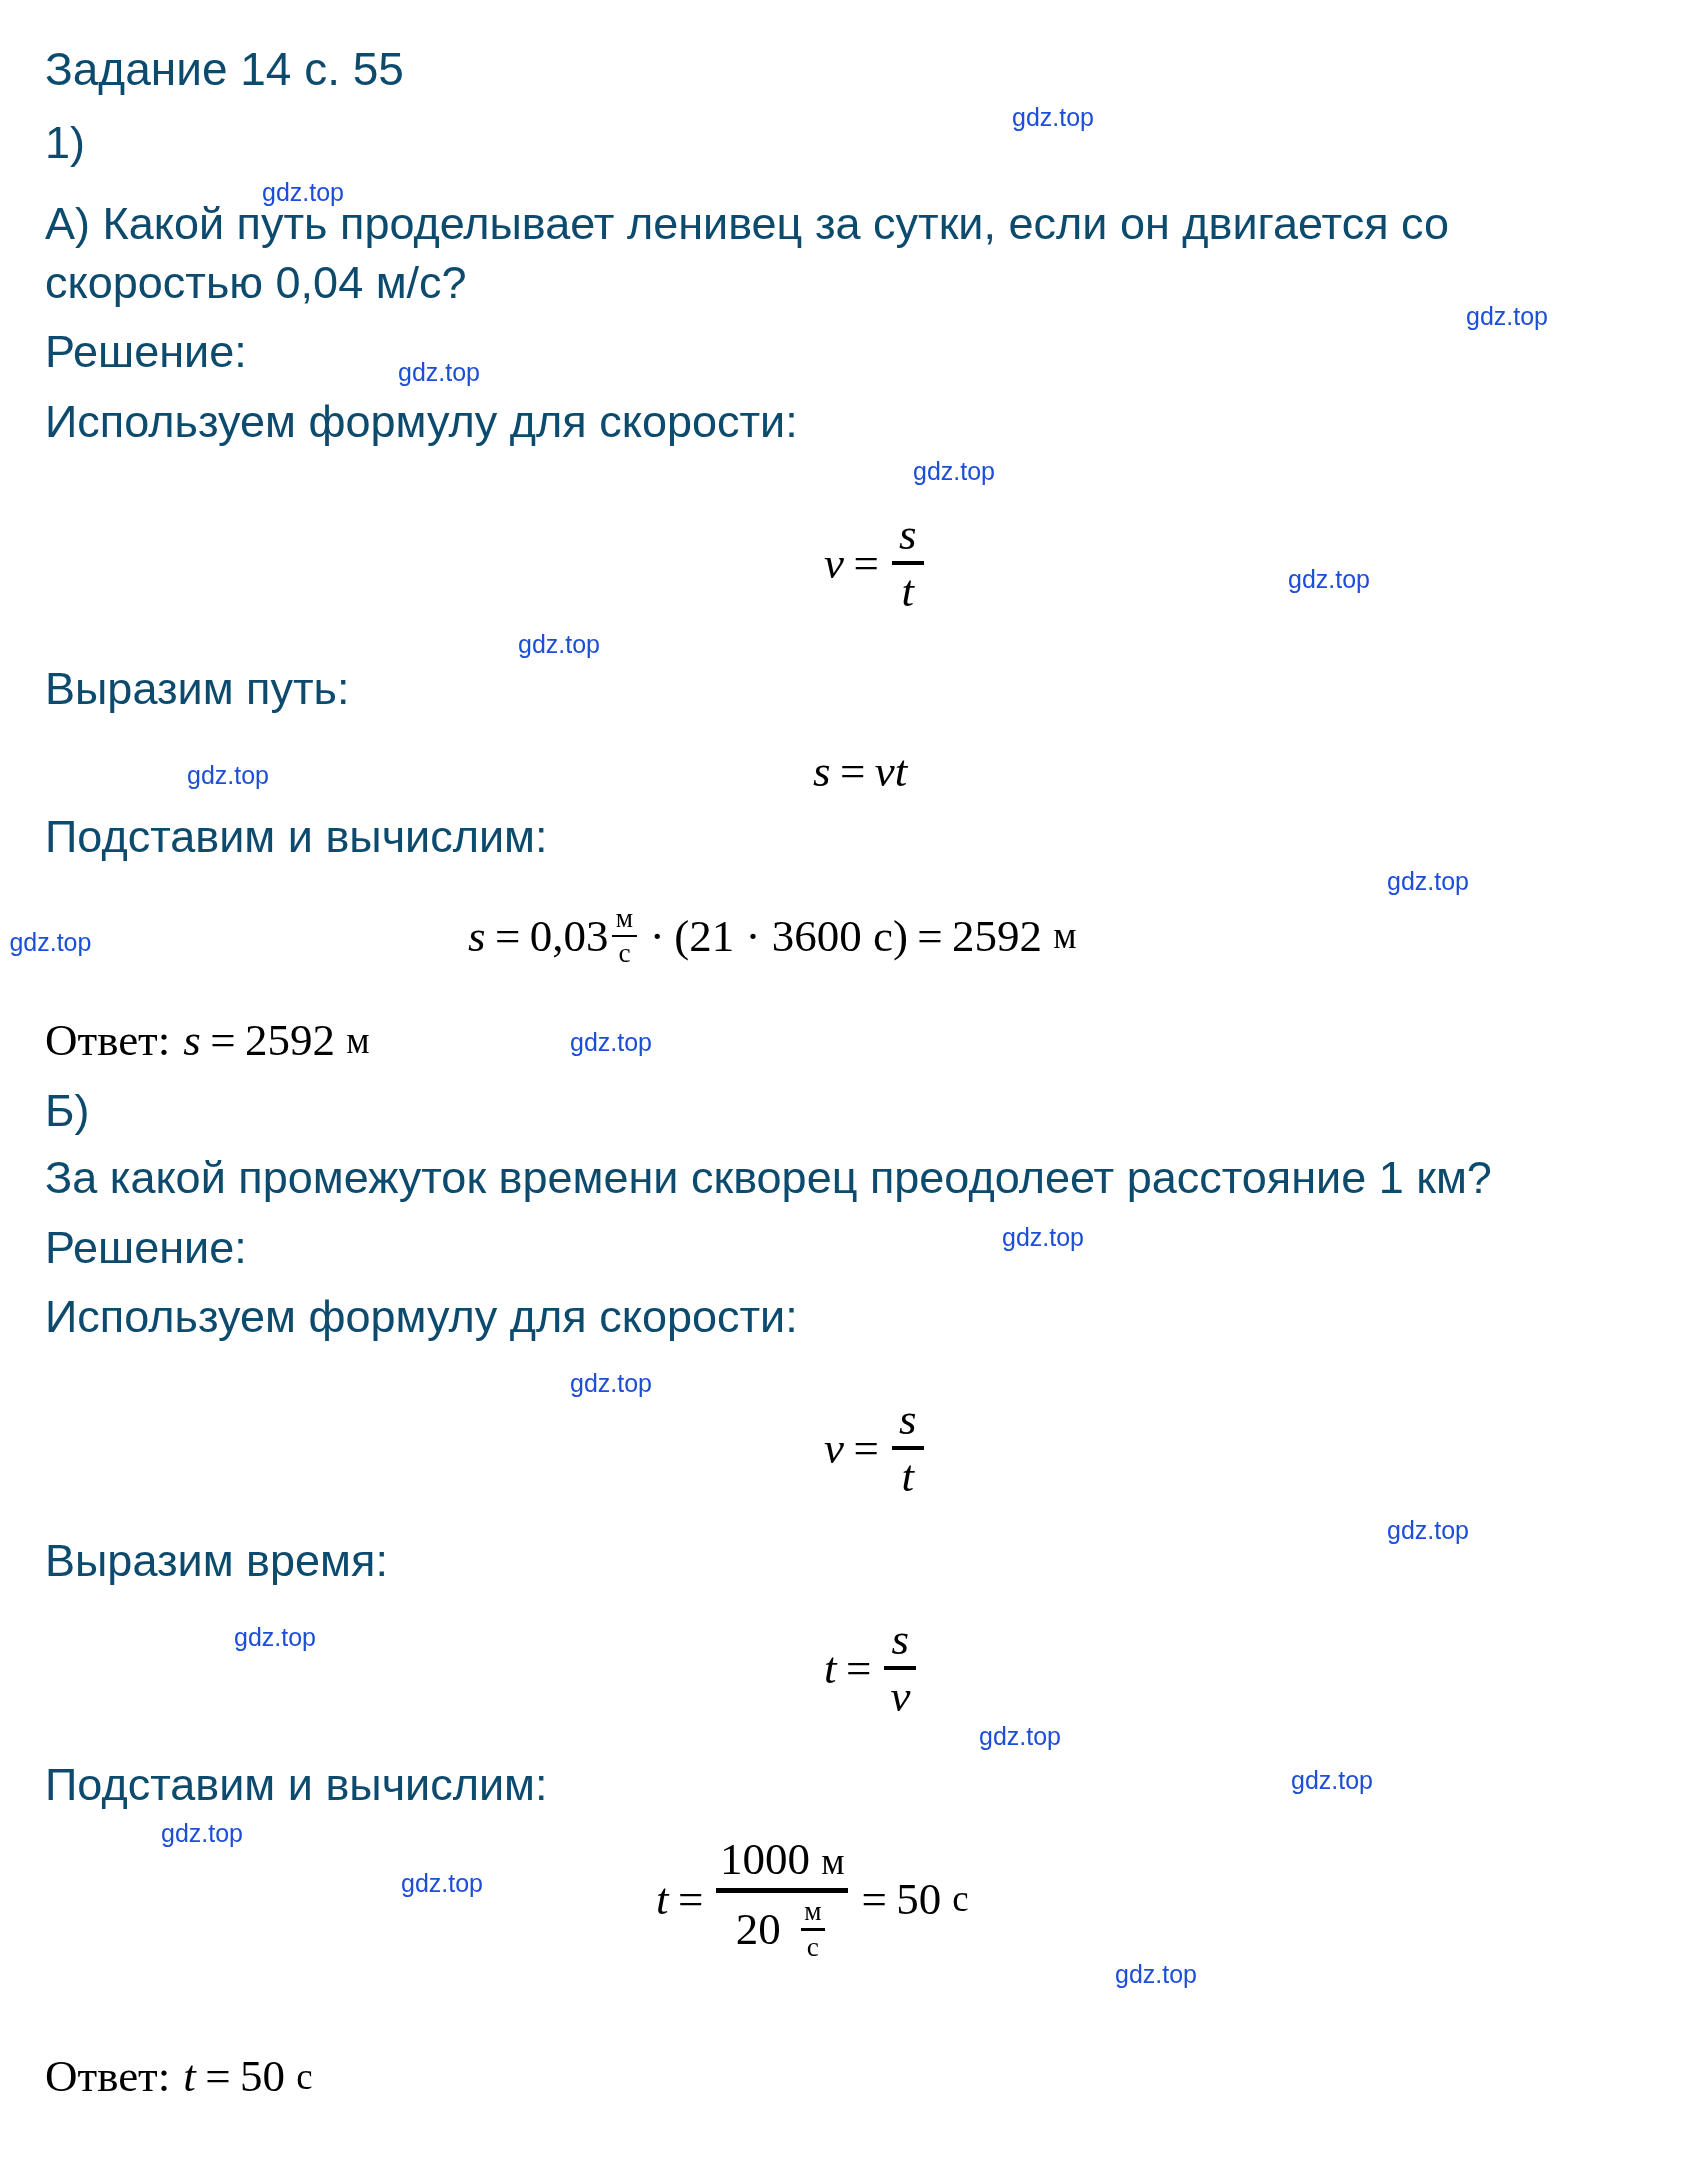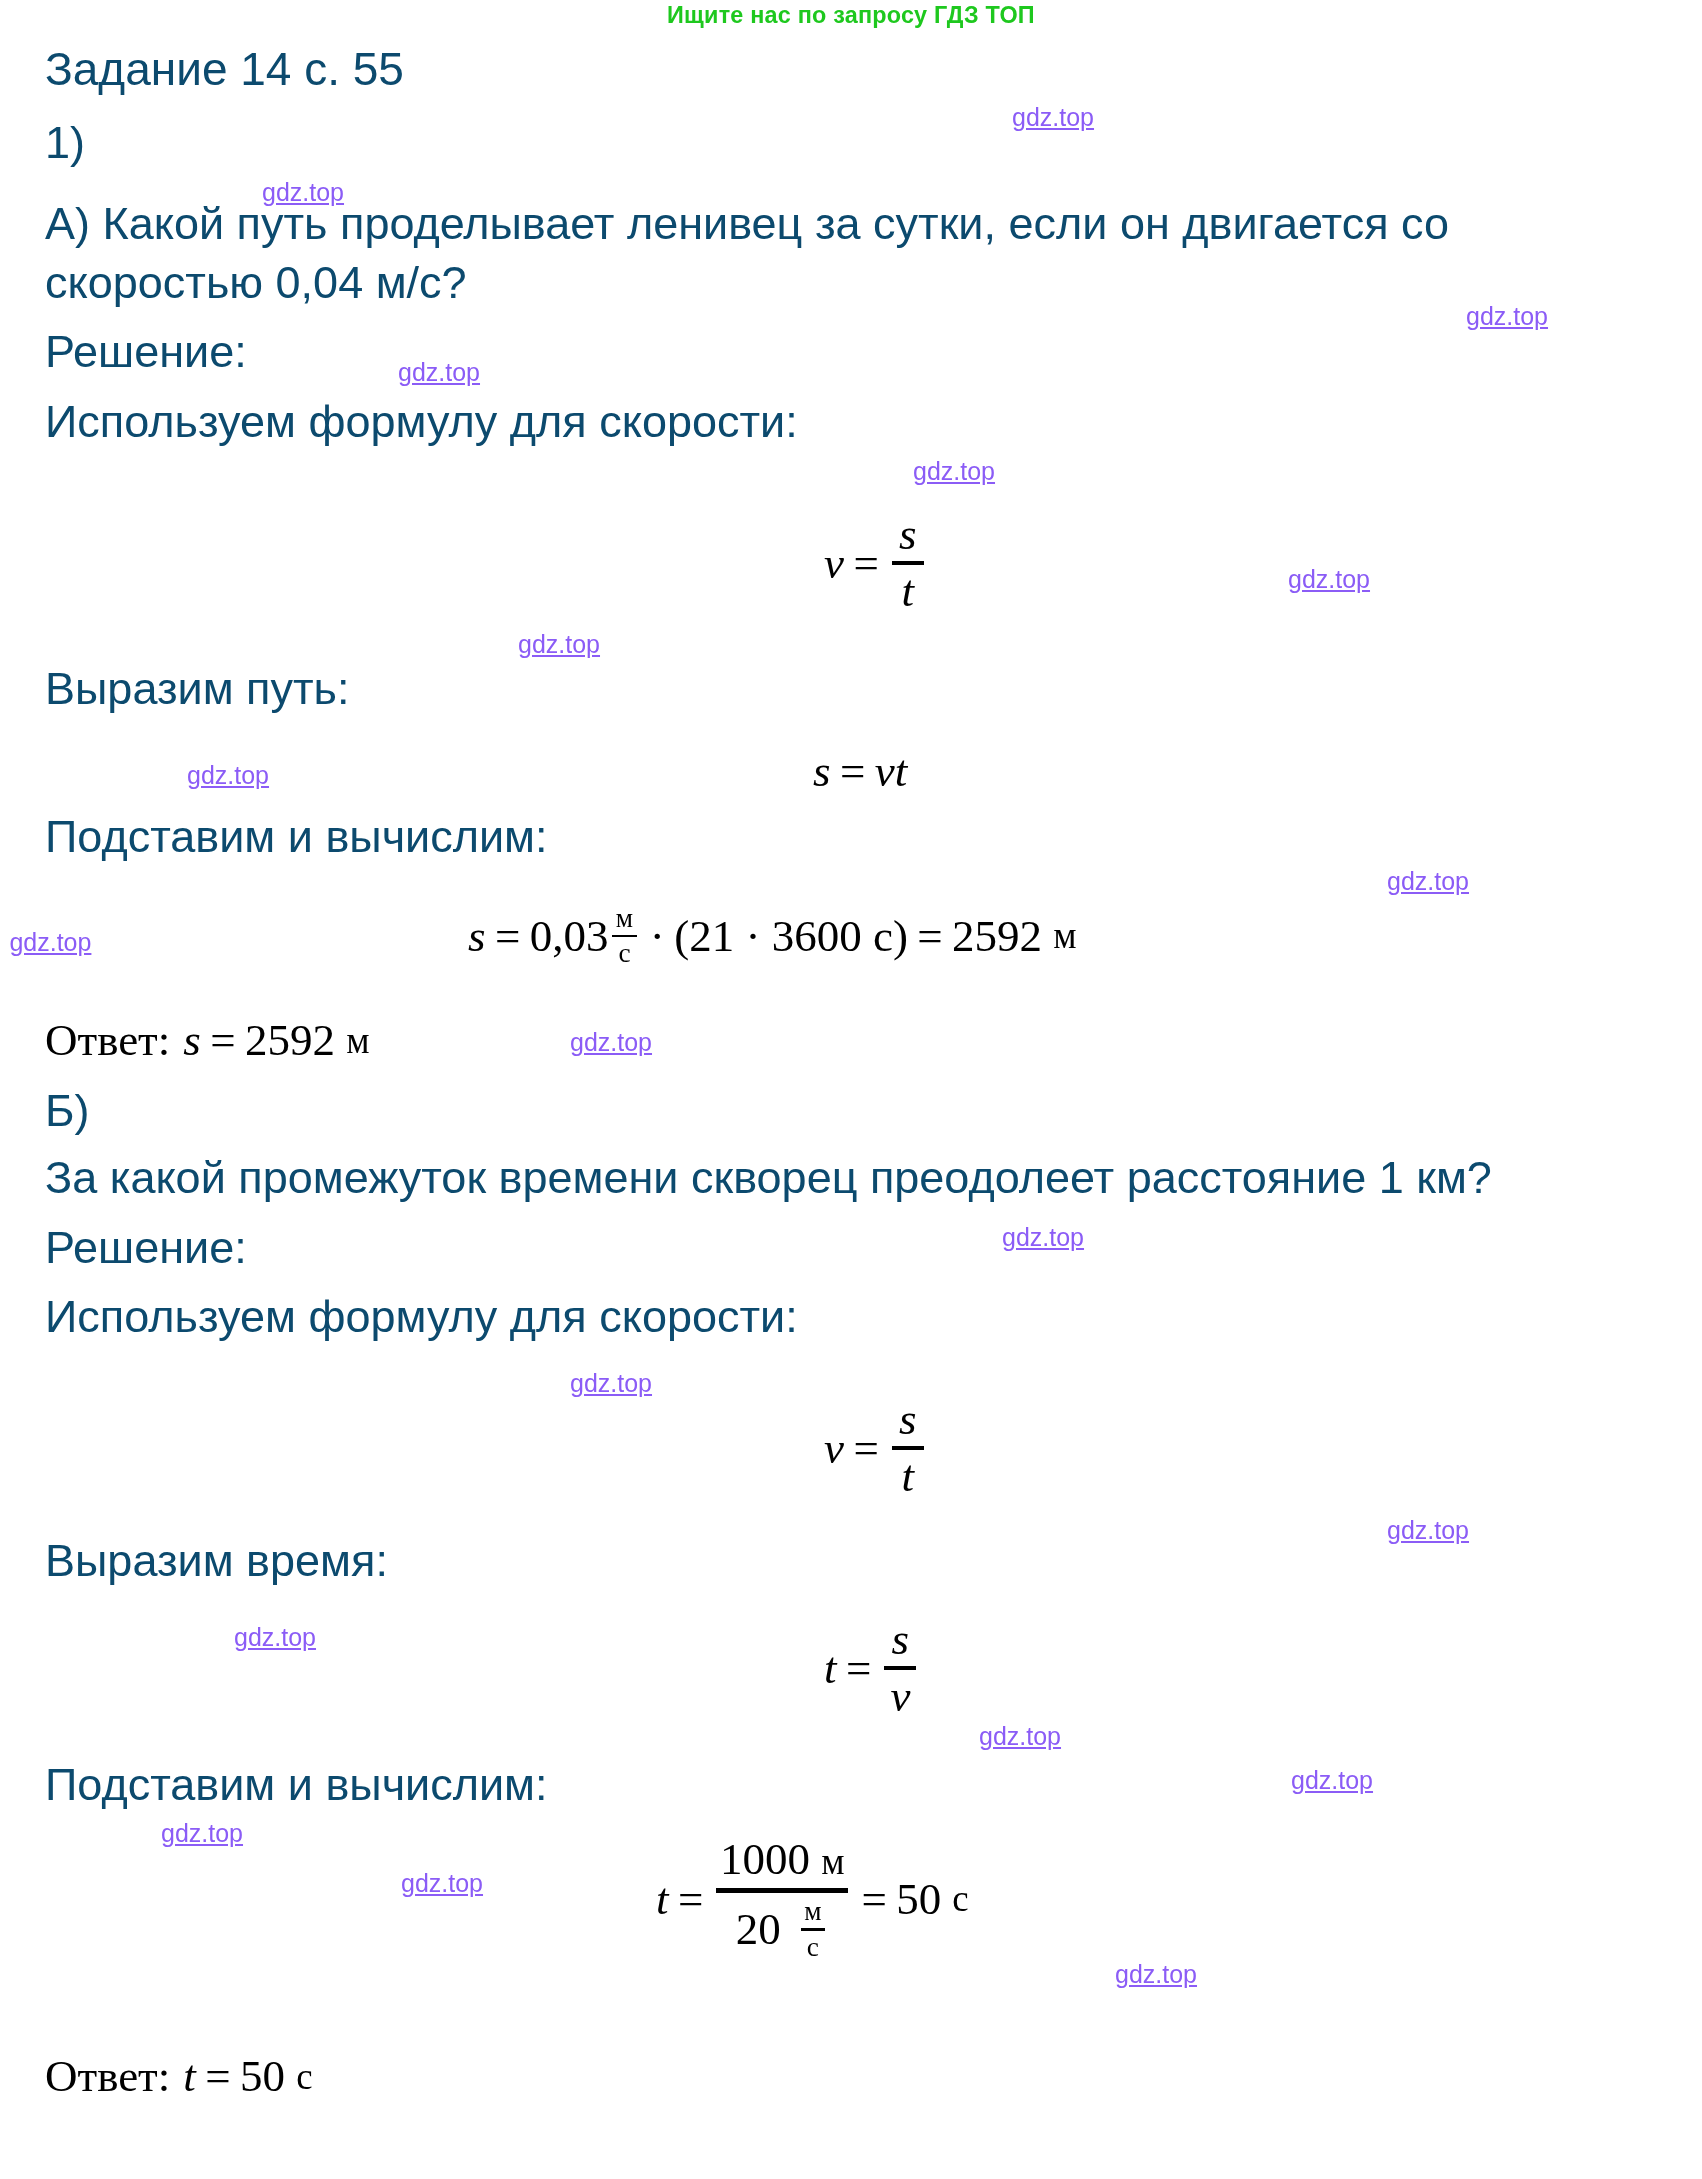--- a/index.html
+++ b/index.html
@@ -50,24 +50,23 @@
     color: #5b1a9e;
     white-space: nowrap;
   }
 
   
   .wm {
     position: absolute;
     font-family: "Liberation Sans", "DejaVu Sans", sans-serif;
     font-weight: 400;
     font-size: 25px;
-    color: #8b5cf6;
+    color: #1d4ed8;
     white-space: nowrap;
     pointer-events: none;
-    text-decoration: underline;
   }
 
   
   .line {
     position: absolute;
     font-family: Liberation Sans, sans-serif;
     font-size: 45px;
     line-height: 1.08;
     color: #0c4a6e;
     white-space: nowrap;
@@ -142,21 +141,20 @@
   .frac.big > .bar {
     height: 4.7px;
     margin: 4.7px 0;
   }
 </style>
 </head>
 <body>
 
 <div class="page">
 
-  <div class="promo-header">Ищите нас по запросу ГДЗ ТОП</div>
 
   <div class="line heading" style="left:45px; top:45px;">Задание 14 с. 55</div>
 
   <div class="line" style="left:45px; top:119px;">1)</div>
 
   <div class="line" style="left:45px; top:200px;">А) Какой путь проделывает ленивец за сутки, если он двигается со</div>
 
   <div class="line" style="left:45px; top:259px;">скоростью 0,04 м/с?</div>
 
   <div class="line" style="left:45px; top:328px;">Решение:</div>

